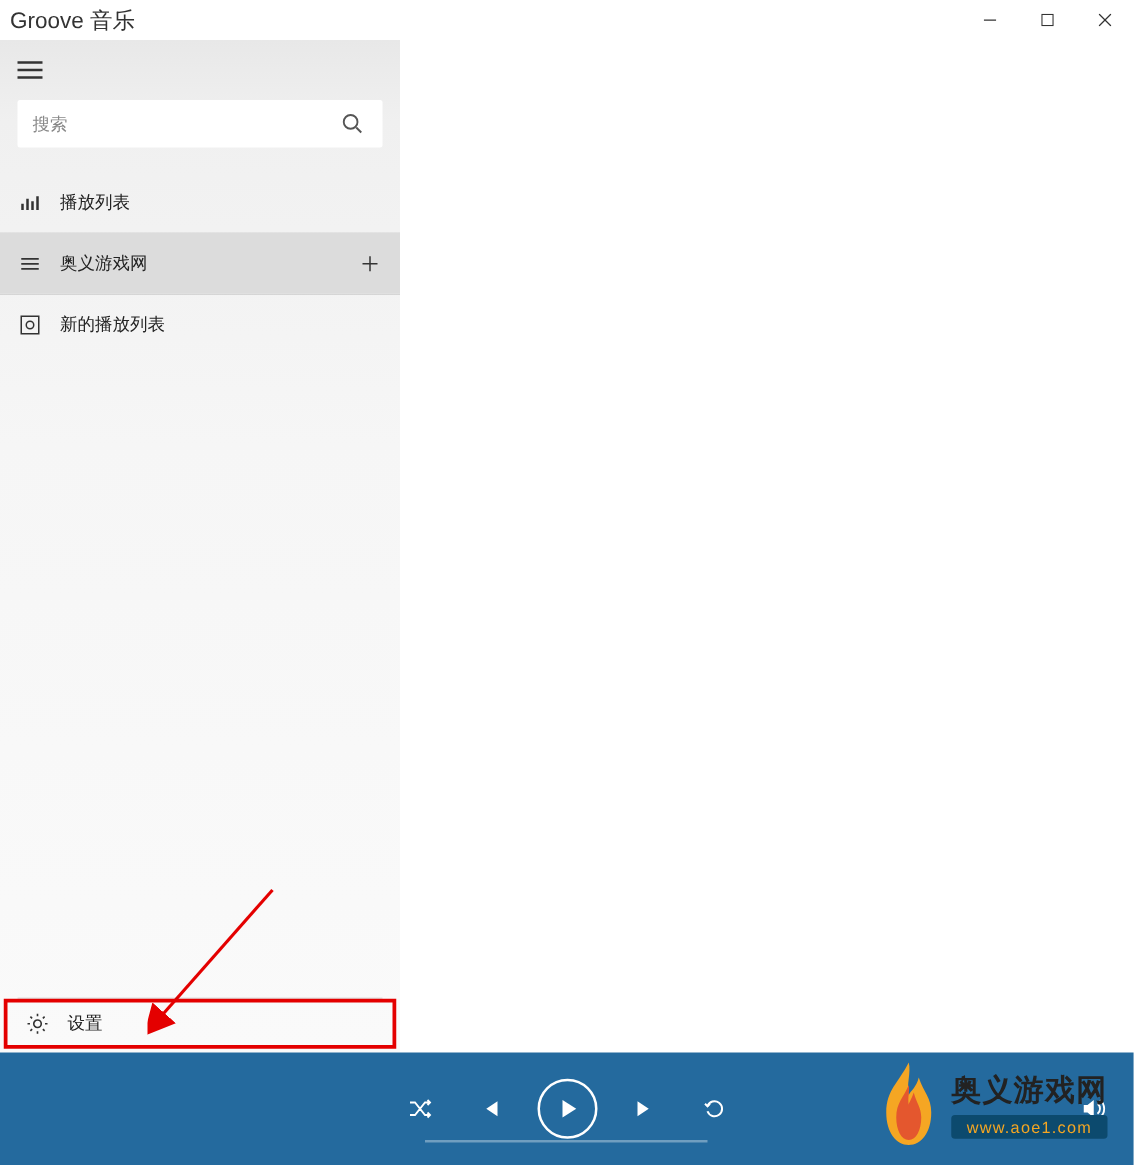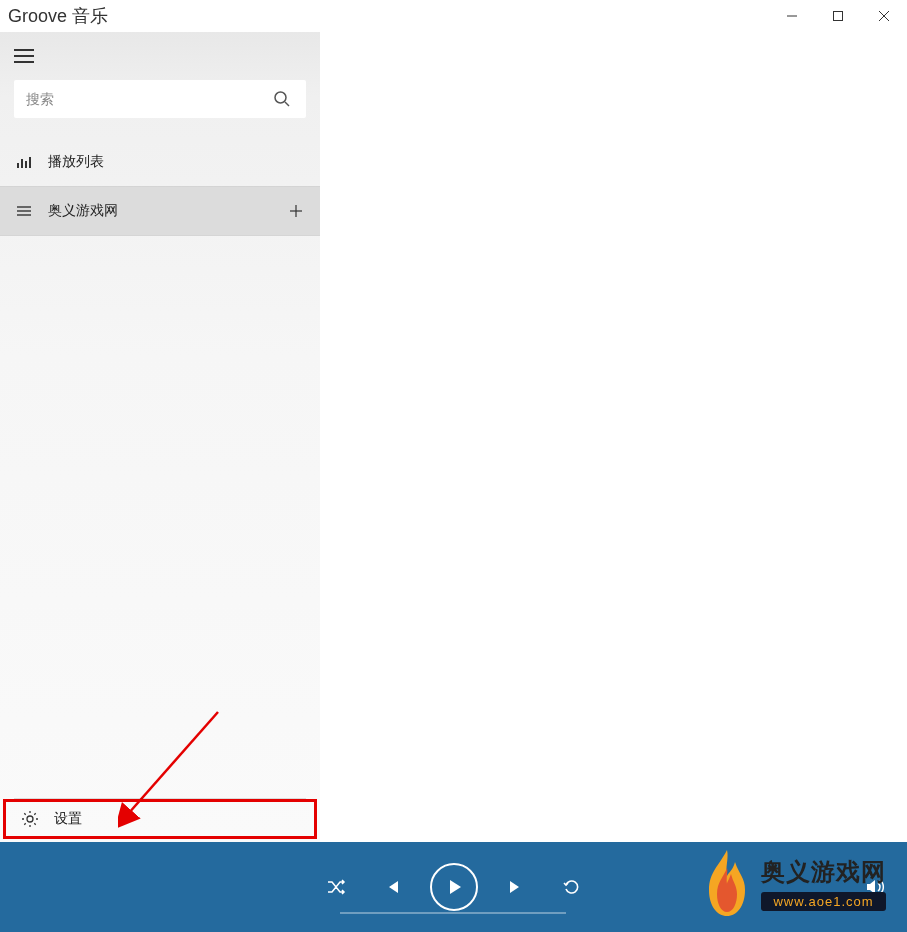--- a/index.html
+++ b/index.html
@@ -44,21 +44,21 @@
 .player-controls { display: flex; align-items: center; gap: 20px; }
 .player-btn { width: 36px; height: 36px; display: flex; align-items: center; justify-content: center; color: #fff; }
 .player-btn.play { width: 48px; height: 48px; border: 2px solid #fff; border-radius: 50%; }
 .progress-track { position: absolute; bottom: 18px; left: 340px; width: 226px; height: 2px; background: rgba(255,255,255,0.35); }
 .volume-area { position: absolute; right: 14px; bottom: 0; height: 90px; display: flex; align-items: center; }
 
 .watermark { position: absolute; right: 8px; bottom: 8px; width: 200px; height: 82px; display: flex; align-items: center; gap: 6px; pointer-events: none; }
 .wm-flame { width: 56px; height: 70px; }
 .wm-text { display: flex; flex-direction: column; }
 .wm-title { font-size: 24px; font-weight: bold; color: #222; letter-spacing: 1px; }
-.wm-url { background: #0f172a; color: #f5a623; font-size: 13px; padding: 2px 8px; border-radius: 3px; letter-spacing: 1px; margin-top: 4px; text-align: center; }
+.wm-url { background: #0c4a6e; color: #f5a623; font-size: 13px; padding: 2px 8px; border-radius: 3px; letter-spacing: 1px; margin-top: 4px; text-align: center; }
 </style>
 </head>
 <body>
 
 <div class="titlebar">
   <div class="titlebar-title">Groove 音乐</div>
   <div class="window-controls">
     <div class="window-btn">
       <svg viewBox="0 0 10 10">
           <line x1="0" y1="5" x2="10" y2="5" stroke="#333" stroke-width="1"></line>
@@ -131,20 +131,29 @@
         <div class="nav-add-icon">
           <svg width="16" height="16" viewBox="0 0 16 16">
               <line x1="8" y1="2" x2="8" y2="14" stroke="#333" stroke-width="1.2"></line>
               <line x1="2" y1="8" x2="14" y2="8" stroke="#333" stroke-width="1.2"></line>
             </svg>
         </div>
       </div>
 
       <div class="nav-separator"></div>
 
+      <div class="nav-item">
+        <div class="nav-icon">
+          <svg width="18" height="18" viewBox="0 0 18 18">
+              <rect x="2" y="2" width="14" height="14" fill="none" stroke="#333" stroke-width="1.2"></rect>
+              <circle cx="9" cy="9" r="3" fill="none" stroke="#333" stroke-width="1.2"></circle>
+            </svg>
+        </div>
+        <div class="nav-label">新的播放列表</div>
+      </div>
 
     </div>
 
     <svg class="annotation-arrow" width="110" height="120">
       <defs>
           <marker id="ah" markerWidth="10" markerHeight="10" refX="2" refY="5" orient="auto">
             <path d="M0,0 L10,5 L0,10 Z" fill="#e40000"></path>
           </marker>
         </defs>
       <line x1="100" y1="4" x2="10" y2="106" stroke="#e40000" stroke-width="2.5" marker-end="url(#ah)"></line>

